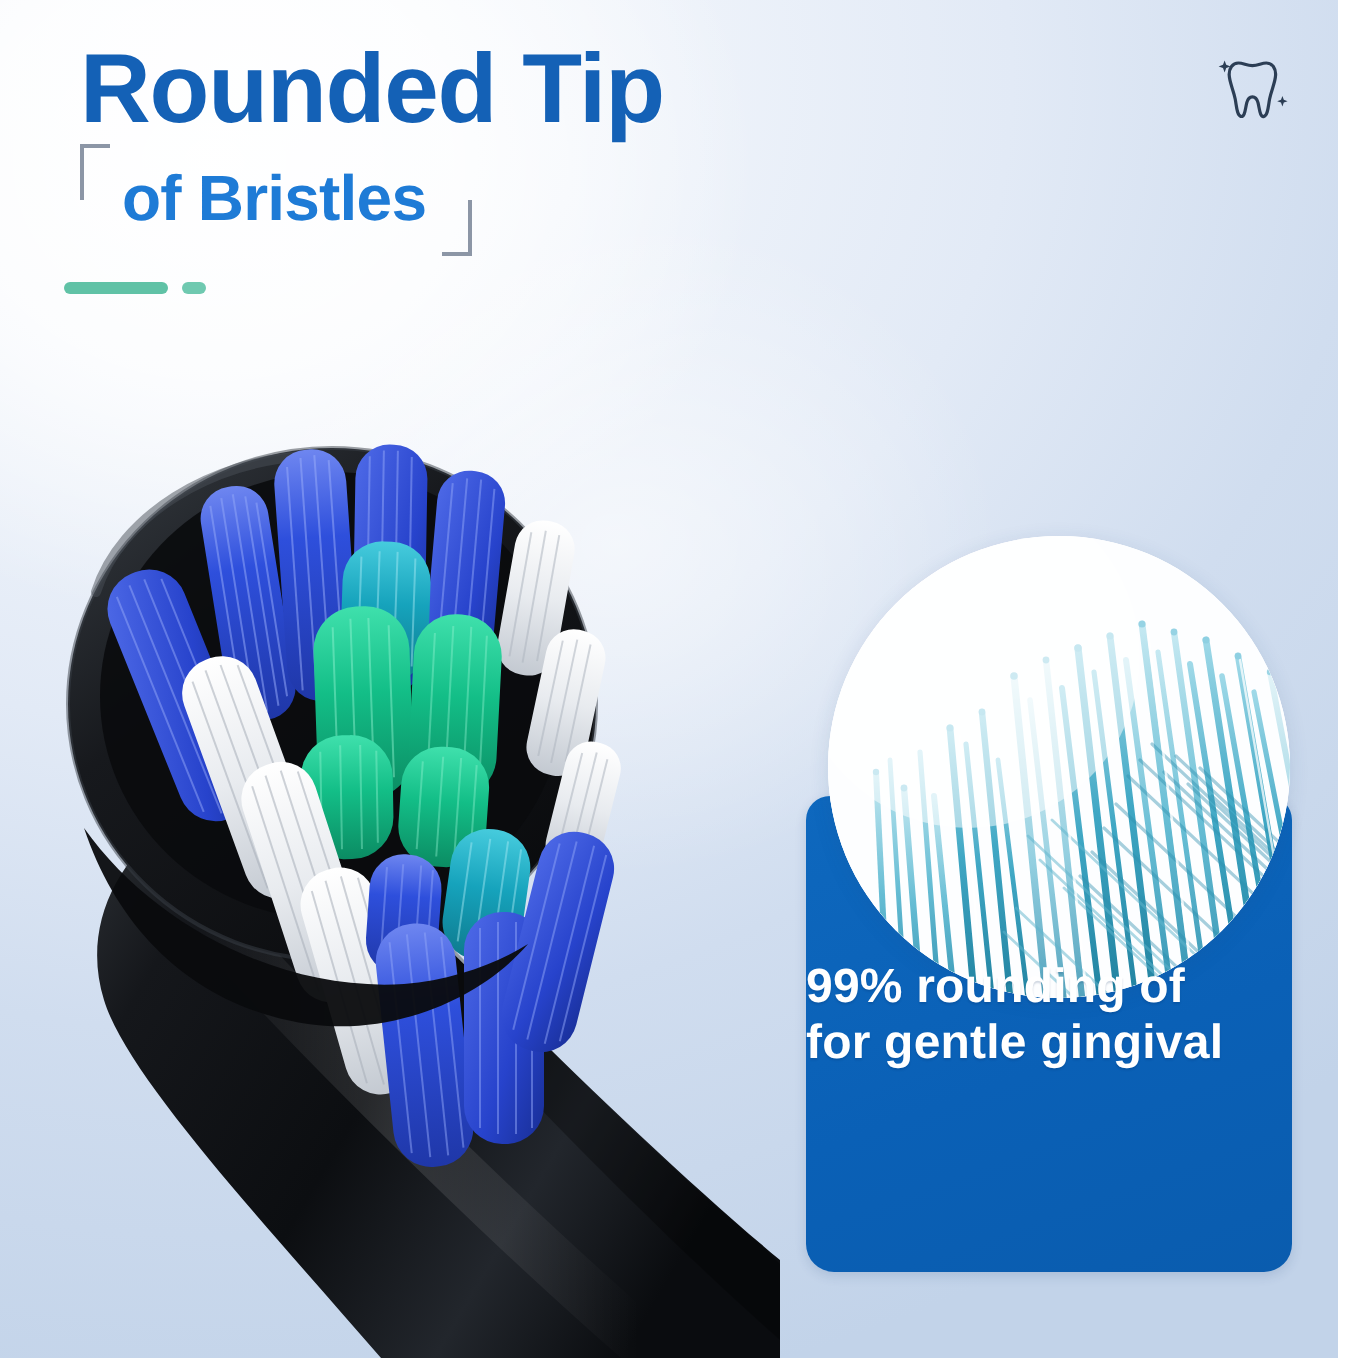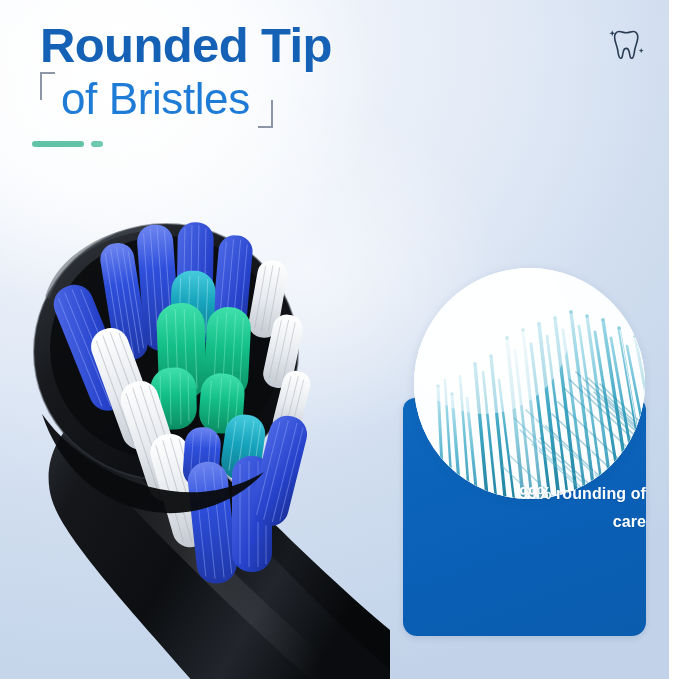--- a/index.html
+++ b/index.html
@@ -34,21 +34,21 @@
   }
   .h-line1{
     font-size:49px;line-height:54px;font-weight:700;
     color:#1461B6;letter-spacing:-.6px;white-space:nowrap;
     text-shadow:0 1px 0 rgba(255,255,255,.55);
   }
   .h-line2wrap{
     display:flex;align-items:center;margin-top:2px;white-space:nowrap;
   }
   .h-line2{
-    font-size:44px;line-height:50px;font-weight:400;
+    font-size:32px;line-height:50px;font-weight:700;
     color:#1E7BD6;letter-spacing:-.4px;
     text-shadow:0 1px 0 rgba(255,255,255,.5);
   }
   
   .brk{
     position:relative;width:15px;height:34px;flex:0 0 auto;
   }
   .brk.left{margin-right:6px;align-self:flex-start;margin-top:-2px;}
   .brk.right{margin-left:8px;align-self:flex-end;margin-bottom:-4px;}
   .brk.left:before{
@@ -82,22 +82,22 @@
 
   
   .panel{
     position:absolute;left:403px;top:398px;width:243px;height:238px;
     background:linear-gradient(160deg,#0E68BE 0%,#0A60B6 55%,#0A5CAE 100%);
     border-radius:12px 12px 14px 14px;
     box-shadow:0 2px 6px rgba(20,60,110,.14);
   }
   .panel-text{
     position:absolute;left:403px;top:480px;width:243px;
-    text-align:right;color:#FFFFFF;
-    font-size:16px;line-height:28px;font-weight:600;letter-spacing:.1px;
+    text-align:left;color:#FFFFFF;
+    font-size:24px;line-height:28px;font-weight:600;letter-spacing:.1px;
     text-shadow:0 1px 1px rgba(0,40,90,.18);
   }
   .panel-text div{white-space:nowrap;}
 
   
   .circle{
     position:absolute;left:414px;top:268px;width:231px;height:231px;
     border-radius:50%;overflow:hidden;
     background:radial-gradient(60% 60% at 30% 26%, #FFFFFF 0%, #FBFDFE 55%, #F2F7FB 100%);
     box-shadow:0 2px 10px rgba(30,70,120,.12), inset 0 0 0 1px rgba(255,255,255,.9);
@@ -560,16 +560,16 @@
           <circle cx="221" cy="68" r="1.6"></circle>
         </g>
 
         <circle cx="70" cy="60" r="86" fill="#FFFFFF" opacity=".5"></circle>
       </g>
     </svg>
   </div>
 
   <div class="panel-text">
     <div>99% rounding of</div>
-    <div>care</div>
+    <div>for gentle gingival</div>
   </div>
 
 </div>
 
 </body></html>

